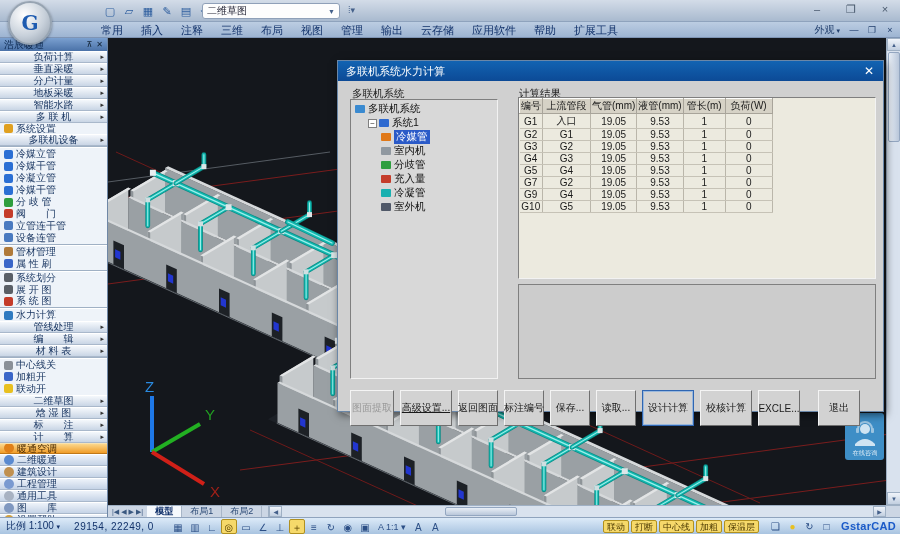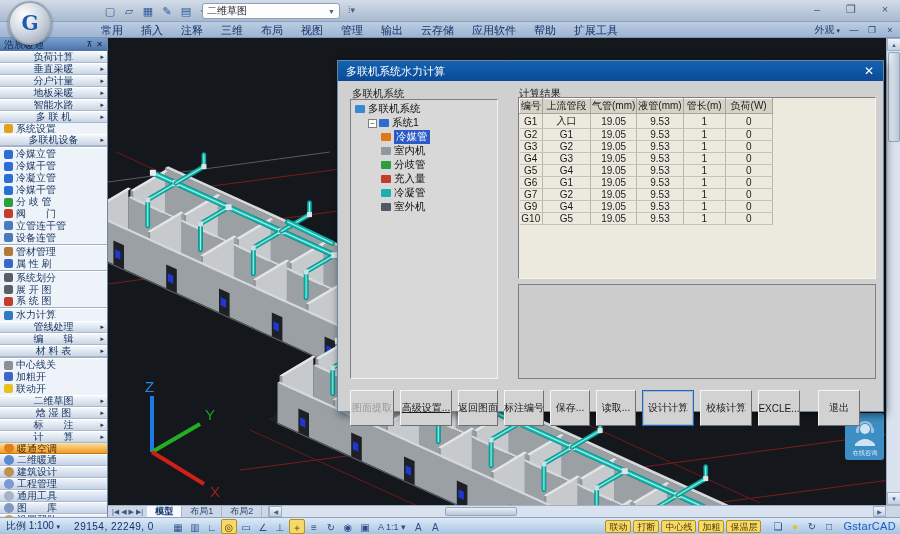--- a/index.html
+++ b/index.html
@@ -88,21 +88,21 @@
   .sb-coords{margin-left:14px;white-space:nowrap;letter-spacing:.5px}
   .st-icons{display:flex;margin-left:16px;gap:1px}
   .st-ic{width:16px;height:15px;text-align:center;line-height:15px;font-size:10px;color:#2c4f86;
     border:1px solid transparent;border-radius:2px;white-space:nowrap}
   .st-ic.active{background:#f6d96a;border-color:#b09020;color:#5a4200}
   .st-ic.wide{width:auto;padding:0 3px;font-size:9px}
   .st-right{position:absolute;right:4px;display:flex;align-items:center;gap:3px}
   .st-toggle{background:#f6d96a;border:1px solid #b09020;color:#4a3800;font-size:9px;
     padding:0 3px;height:13px;line-height:12px;border-radius:2px;white-space:nowrap}
   .st-mini{width:15px;text-align:center;font-size:10px;color:#2c4f86}
-  .brand{font-size:11px;font-weight:normal;color:#1a5ac8;margin-left:4px;letter-spacing:.3px}
+  .brand{font-size:11px;font-weight:bold;color:#1a5ac8;margin-left:4px;letter-spacing:.3px}
 
   
   .dialog{position:absolute;left:337px;top:60px;width:547px;height:352px;background:#d0d0d0;
     border:1px solid #6a87a8;box-shadow:2px 3px 8px rgba(0,0,0,.55)}
   .dlg-title{height:20px;background:linear-gradient(#1263b2,#0c4a96);color:#fff;font-size:11px;
     display:flex;align-items:center;justify-content:space-between;padding:0 6px 0 8px}
   .dlg-close{width:16px;text-align:center;font-size:12px;cursor:pointer}
   .grp-label{position:absolute;font-size:10.5px;color:#1c1c1c}
   .tree-box{position:absolute;left:12px;top:38px;width:148px;height:280px;background:#d8d8d8;
     border:1px solid;border-color:#7f7f7f #f2f2f2 #f2f2f2 #7f7f7f;overflow:hidden;padding-top:2px}
@@ -957,28 +957,20 @@
             </tr>
             <tr>
               <td>G5</td>
               <td>G4</td>
               <td>19.05</td>
               <td>9.53</td>
               <td>1</td>
               <td>0</td>
             </tr>
             <tr>
-              <td>G6</td>
-              <td>G1</td>
-              <td>19.05</td>
-              <td>9.53</td>
-              <td>1</td>
-              <td>0</td>
-            </tr>
-            <tr>
               <td>G7</td>
               <td>G2</td>
               <td>19.05</td>
               <td>9.53</td>
               <td>1</td>
               <td>0</td>
             </tr>
             <tr>
               <td>G9</td>
               <td>G4</td>

